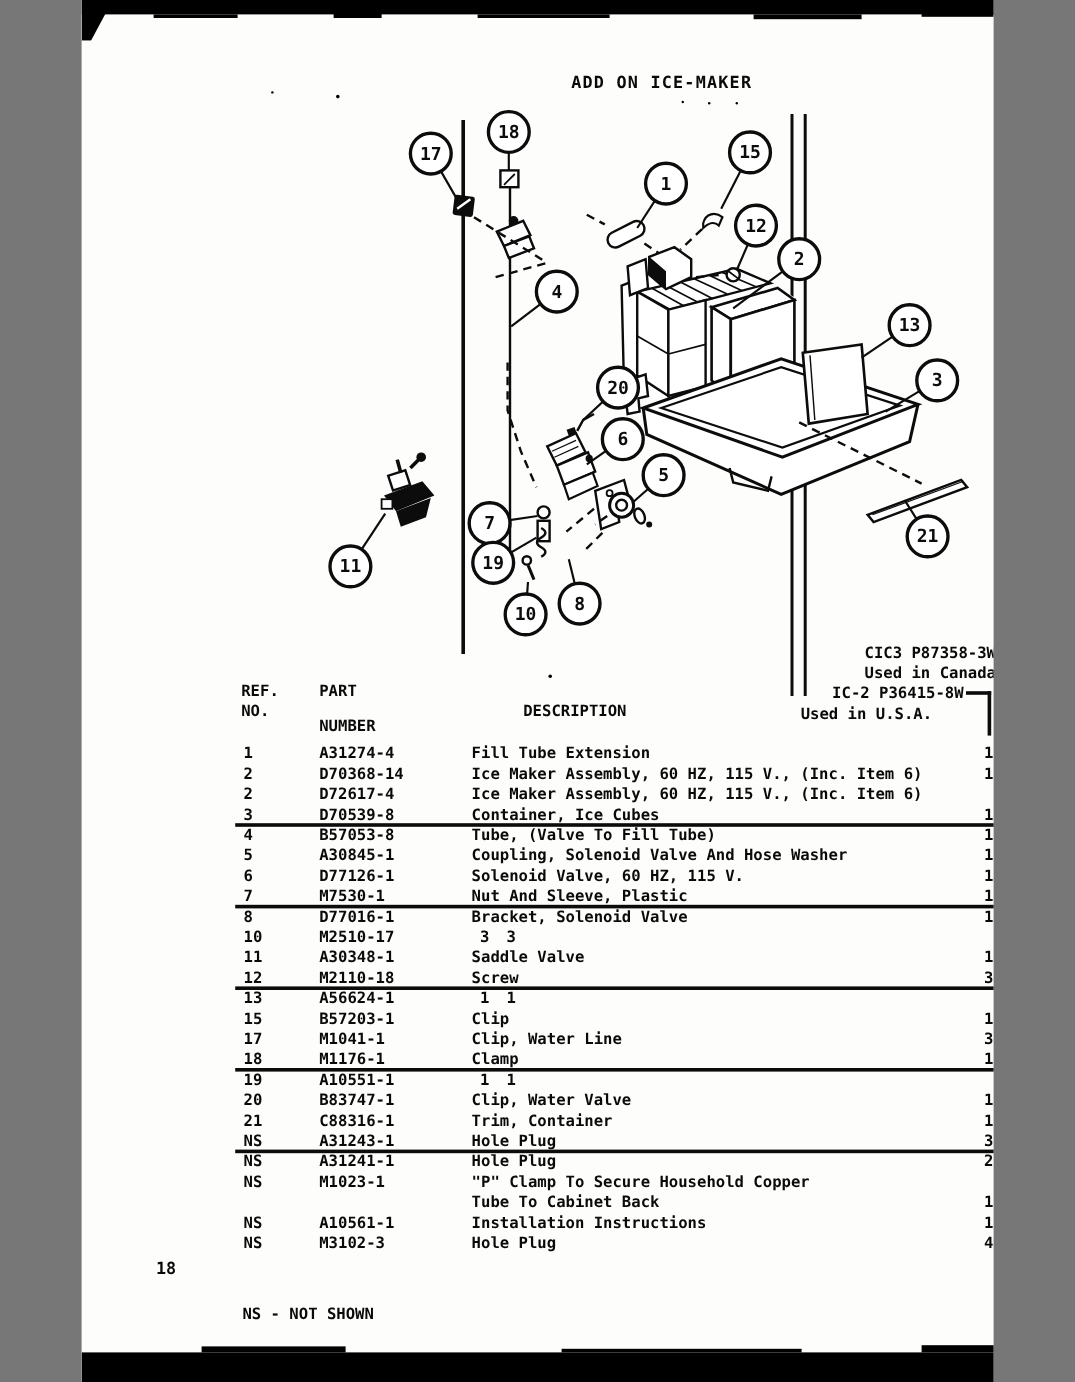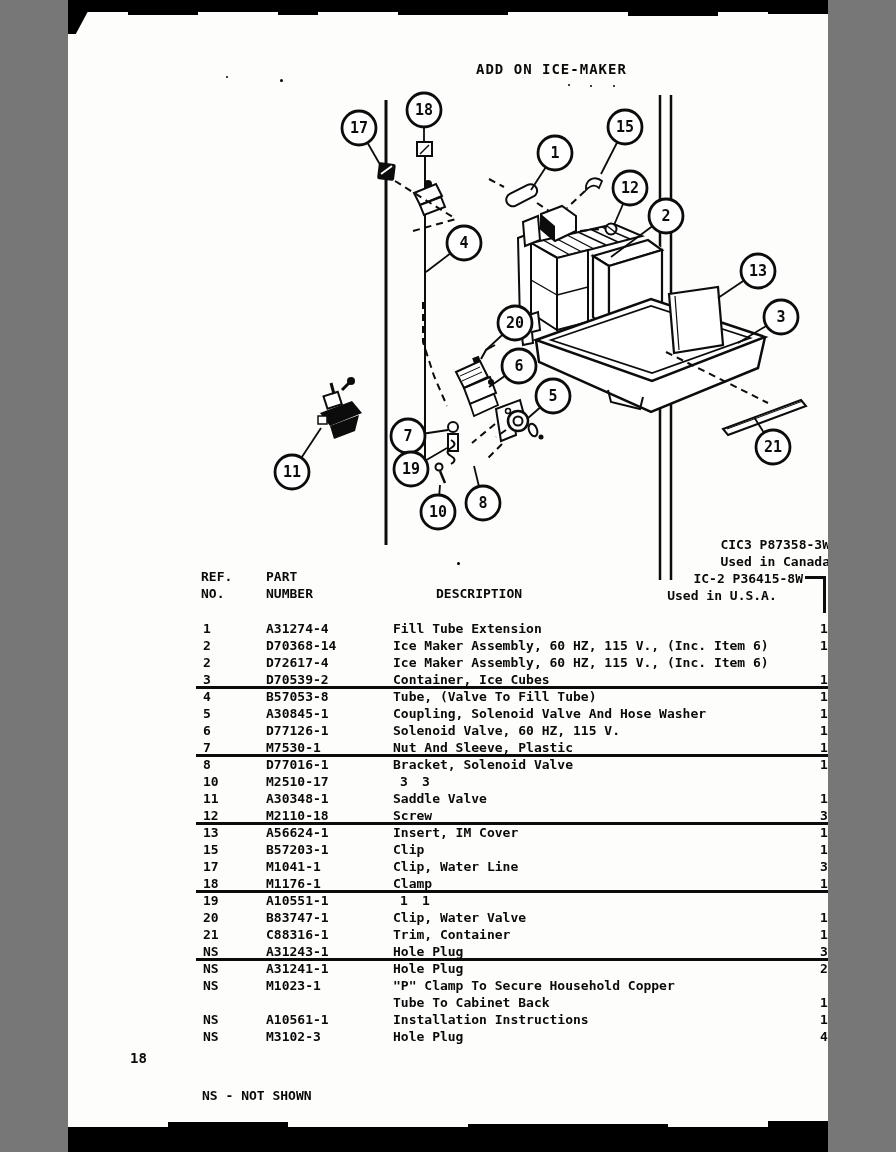--- a/index.html
+++ b/index.html
@@ -283,21 +283,21 @@
   <div class="abs hdr ra" style="left:573px;top:587px;width:162px;text-align:center;">Used in U.S.A.</div>
 
   <div class="bar" style="left:764px;top:542px;width:19px;height:3px;"></div>
   <div class="bar" style="left:780px;top:542px;width:3px;height:71px;"></div>
   <div class="bar" style="left:737px;top:576px;width:21px;height:3px;"></div>
   <div class="bar" style="left:755px;top:576px;width:3px;height:37px;"></div>
 
   <div class="abs hdr" style="left:133px;top:568px;">REF.</div>
   <div class="abs hdr" style="left:133px;top:585px;">NO.</div>
   <div class="abs hdr" style="left:198px;top:568px;">PART</div>
-  <div class="abs hdr" style="left:198px;top:585px;">NUMBER</div>
+  <div class="abs hdr" style="left:198px;top:597px;">NUMBER</div>
   <div class="abs hdr" style="left:368px;top:585px;">DESCRIPTION</div>
 
   <div class="tbl">
     <div class="r">
         <span class="cr">1</span>
         <span class="cp">A31274-4</span>
         <span class="cd">Fill Tube Extension</span>
         <span class="q">1</span>
         <span class="q">1</span>
       </div>
@@ -310,21 +310,21 @@
       </div>
     <div class="r">
         <span class="cr">2</span>
         <span class="cp">D72617-4</span>
         <span class="cd">Ice Maker Assembly, 60 HZ, 115 V., (Inc. Item 6)</span>
         <span class="q"></span>
         <span class="q">1</span>
       </div>
     <div class="r">
         <span class="cr">3</span>
-        <span class="cp">D70539-2</span>
+        <span class="cp">D70539-8</span>
         <span class="cd">Container, Ice Cubes</span>
         <span class="q">1</span>
         <span class="q">1</span>
       </div>
     <div class="r">
         <span class="cr">4</span>
         <span class="cp">B57053-8</span>
         <span class="cd">Tube, (Valve To Fill Tube)</span>
         <span class="q">1</span>
         <span class="q">1</span>
@@ -373,21 +373,20 @@
     <div class="r">
         <span class="cr">12</span>
         <span class="cp">M2110-18</span>
         <span class="cd">Screw</span>
         <span class="q">3</span>
         <span class="q">3</span>
       </div>
     <div class="r">
         <span class="cr">13</span>
         <span class="cp">A56624-1</span>
-        <span class="cd">Insert, IM Cover</span>
         <span class="q">1</span>
         <span class="q">1</span>
       </div>
     <div class="r">
         <span class="cr">15</span>
         <span class="cp">B57203-1</span>
         <span class="cd">Clip</span>
         <span class="q">1</span>
         <span class="q">1</span>
       </div>

